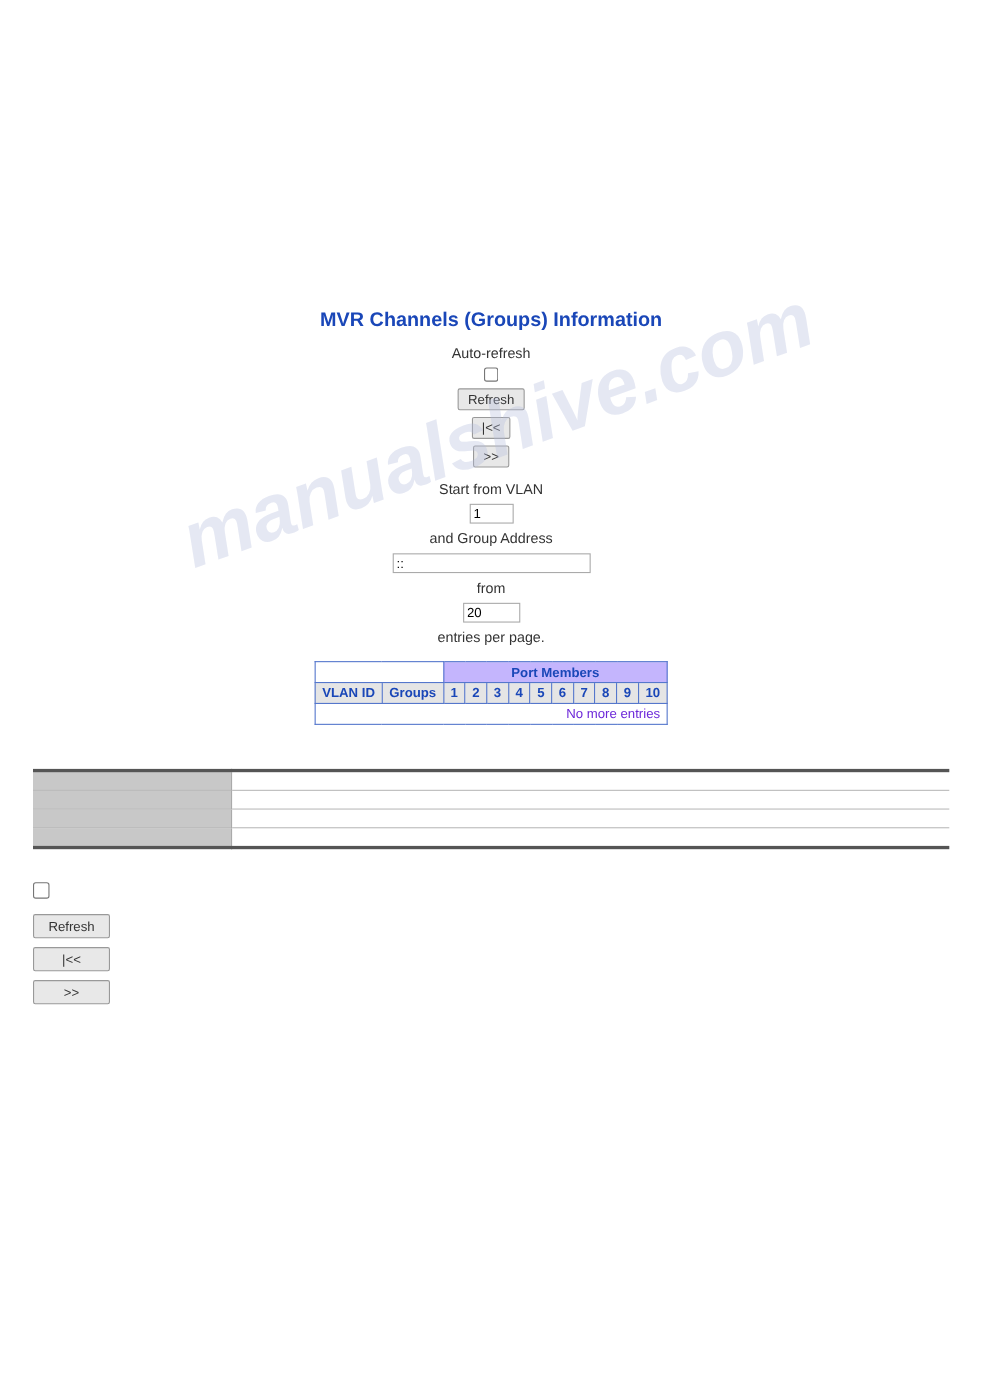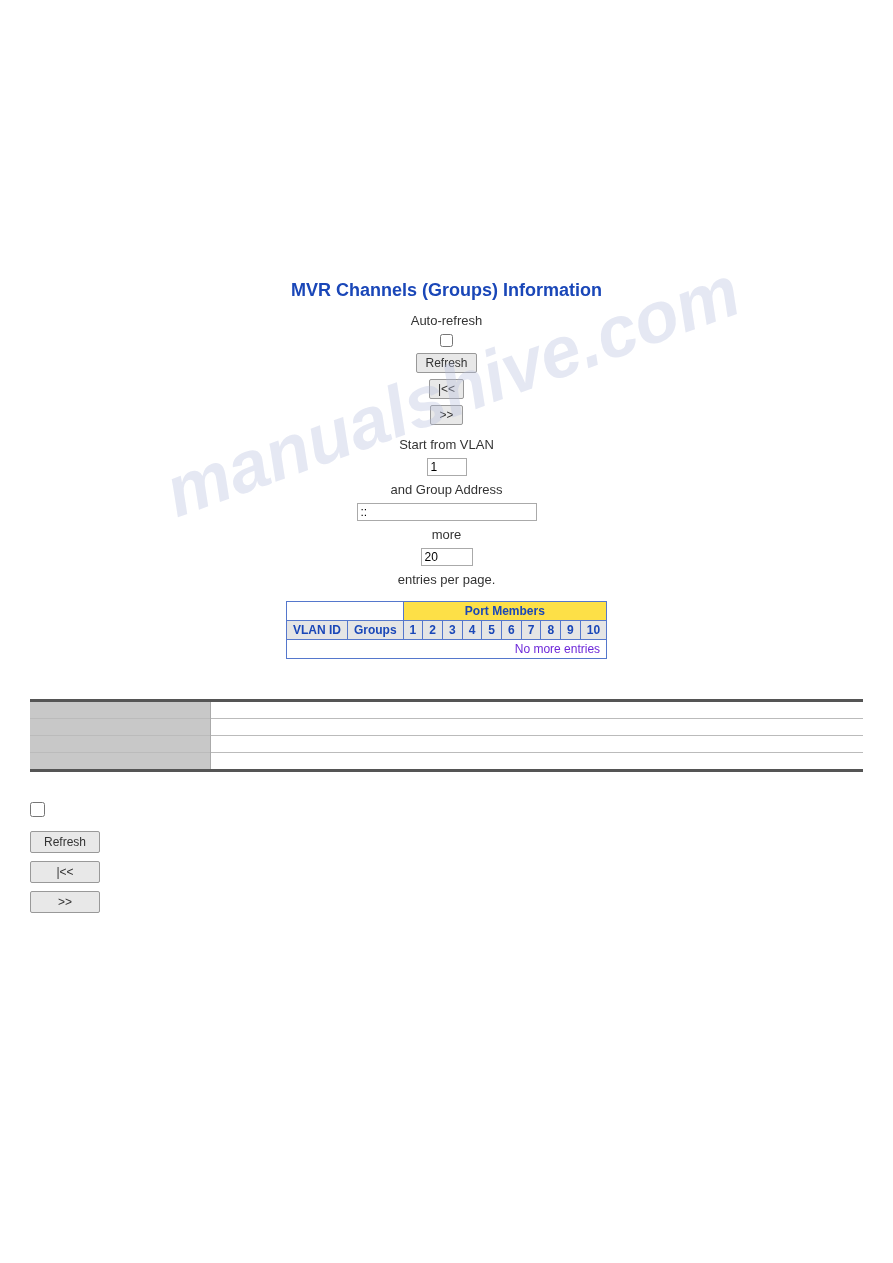--- a/index.html
+++ b/index.html
@@ -119,21 +119,21 @@
     }
 
     .main-table th, .main-table td {
       border: 1px solid #5577cc;
       padding: 2px 6px;
       font-size: 12px;
       text-align: center;
     }
 
     .main-table .header-port-members {
-      background: #fde047;
+      background: #c4b5fd;
       color: #1a47b8;
       font-weight: bold;
     }
 
     .main-table .header-row th {
       background: #e5e5e5;
       color: #1a47b8;
       font-weight: bold;
     }
 
@@ -227,21 +227,21 @@
       <button class="btn">Refresh</button>
       <button class="btn">|&lt;&lt;</button>
       <button class="btn">&gt;&gt;</button>
     </div>
 
     <div class="filter-row">
       <span>Start from VLAN</span>
       <input type="text" class="filter-input-vlan" value="1" style="">
       <span>and Group Address</span>
       <input type="text" class="filter-input-group" value="::" style="">
-      <span>more</span>
+      <span>from</span>
       <input type="text" class="filter-input-entries" value="20" style="">
       <span>entries per page.</span>
     </div>
 
     <div class="main-table-wrapper">
       <table class="main-table">
         <thead>
           <tr>
             <th colspan="2" style="background:#fff; border:1px solid #5577cc;"></th>
             <th colspan="10" class="header-port-members">Port Members</th>

